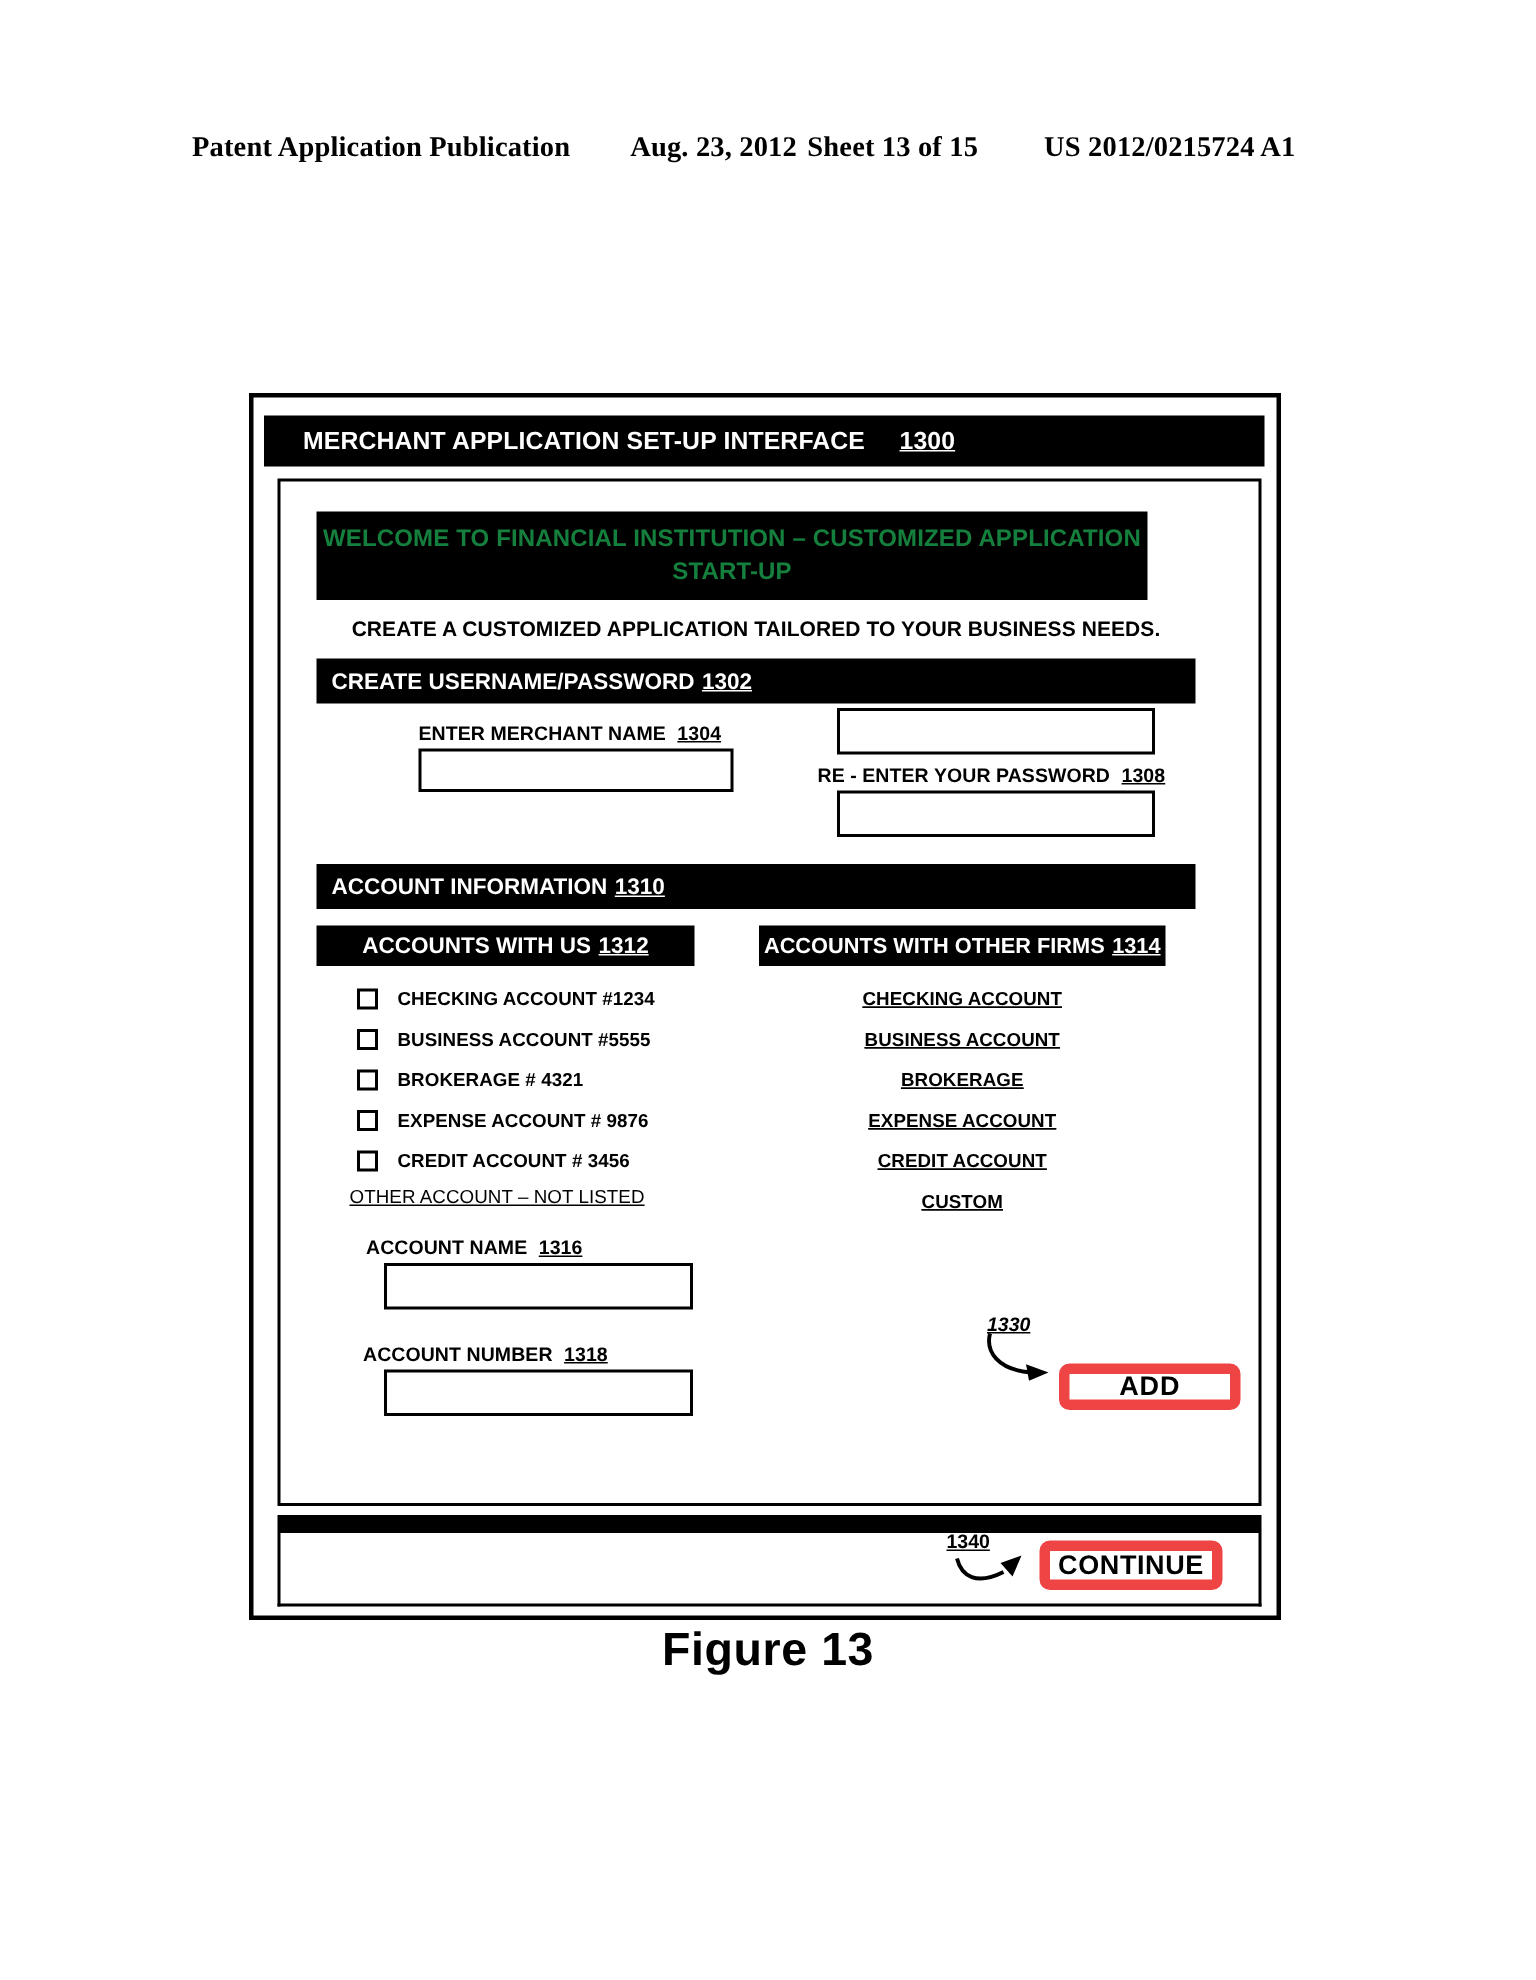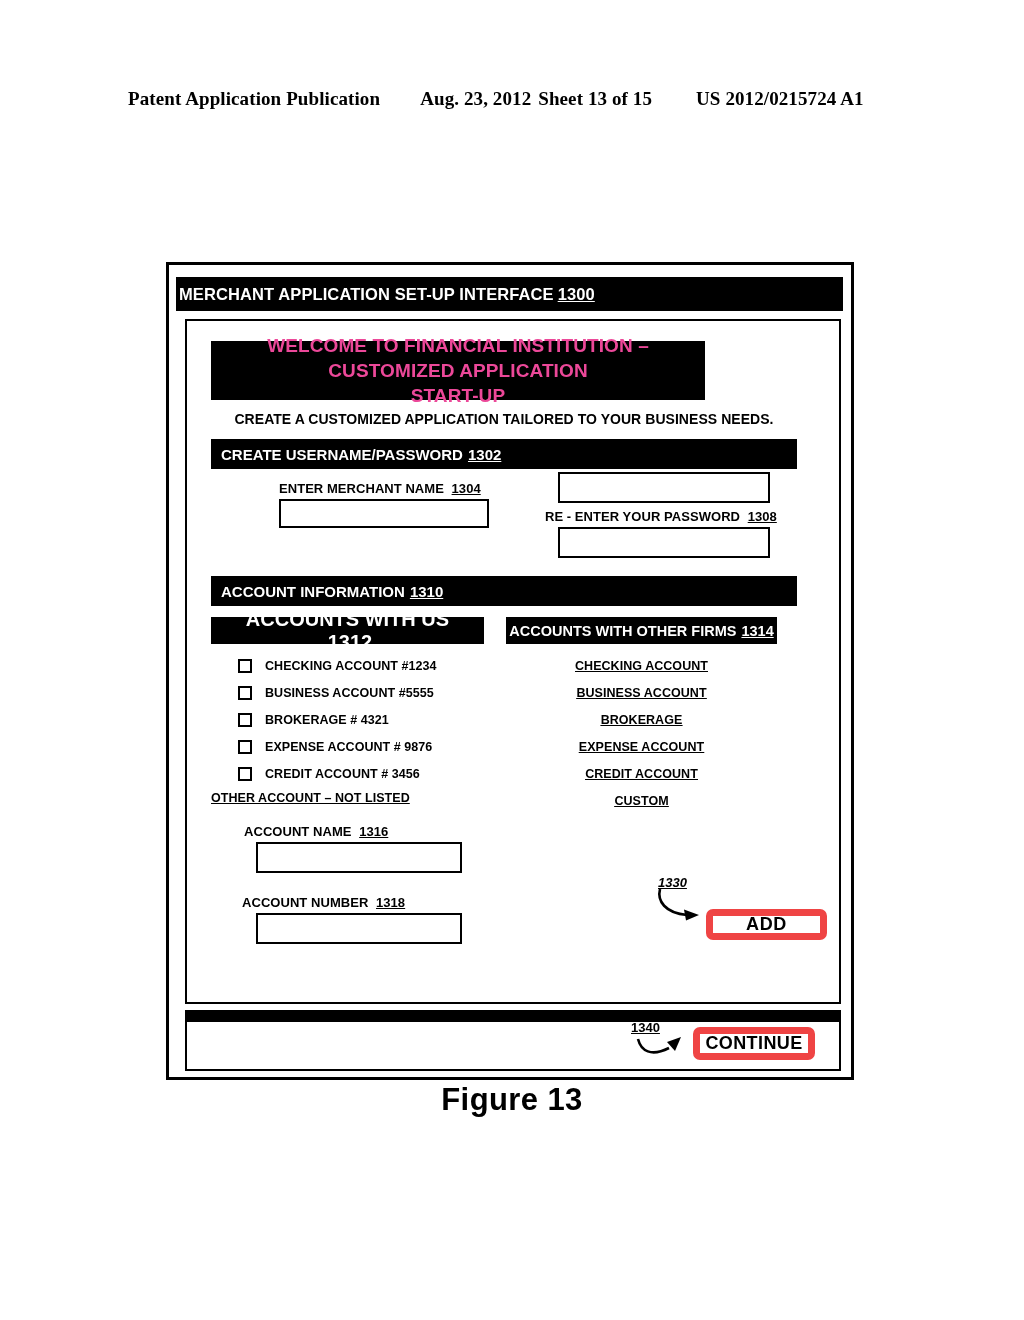--- a/index.html
+++ b/index.html
@@ -52,55 +52,55 @@
     position: absolute;
     left: 7px;
     top: 12px;
     width: 667px;
     height: 34px;
     background: #000000;
     color: #ffffff;
     display: flex;
     align-items: center;
     box-sizing: border-box;
-    padding-left: 3px;
+    padding-left: 26px;
     font-size: 16.5px;
     font-weight: bold;
     letter-spacing: 0.1px;
     white-space: nowrap;
   }
-  .interface-titlebar .refnum { text-decoration: underline; margin-left: 4px; }
+  .interface-titlebar .refnum { text-decoration: underline; margin-left: 23px; }
 
   
   .content-panel {
     position: absolute;
     left: 16px;
     top: 54px;
     width: 656px;
     height: 685px;
     border: 2px solid #000;
     box-sizing: border-box;
     background: #ffffff;
   }
 
   
   .welcome-banner {
     position: absolute;
     left: 24px;
     top: 20px;
-    width: 494px;
+    width: 554px;
     height: 59px;
     background: #000000;
-    color: #ec4899;
+    color: #15803d;
     display: flex;
     flex-direction: column;
     align-items: center;
     justify-content: center;
     box-sizing: border-box;
-    font-size: 19px;
+    font-size: 16px;
     font-weight: bold;
     line-height: 1.33;
     text-align: center;
     letter-spacing: 0.1px;
   }
 
   .subtitle-line {
     position: absolute;
     left: 24px;
     top: 90px;
@@ -137,25 +137,24 @@
     left: 24px;
     top: 255px;
     width: 586px;
     height: 30px;
     padding-left: 10px;
     font-size: 15px;
   }
   .bar-accounts-us {
     left: 24px;
     top: 296px;
-    width: 273px;
+    width: 252px;
     height: 27px;
     justify-content: center;
-    font-size: 20px;
-    flex-direction: column;
+    font-size: 15px;
   }
   .bar-accounts-other {
     left: 319px;
     top: 296px;
     width: 271px;
     height: 27px;
     justify-content: center;
     font-size: 14.5px;
   }
 
@@ -214,23 +213,24 @@
     margin-right: 13px;
     flex: 0 0 auto;
   }
   .account-row .row-label {
     font-size: 12.5px;
     font-weight: bold;
     letter-spacing: 0.05px;
     white-space: nowrap;
   }
   .other-account-link {
+    margin-left: 22px;
     margin-top: 4px;
     font-size: 12.5px;
-    font-weight: bold;
+    font-weight: normal;
     text-decoration: underline;
     letter-spacing: 0.05px;
     white-space: nowrap;
     display: inline-block;
   }
 
   .accounts-other-list {
     position: absolute;
     left: 319px;
     top: 331px;

